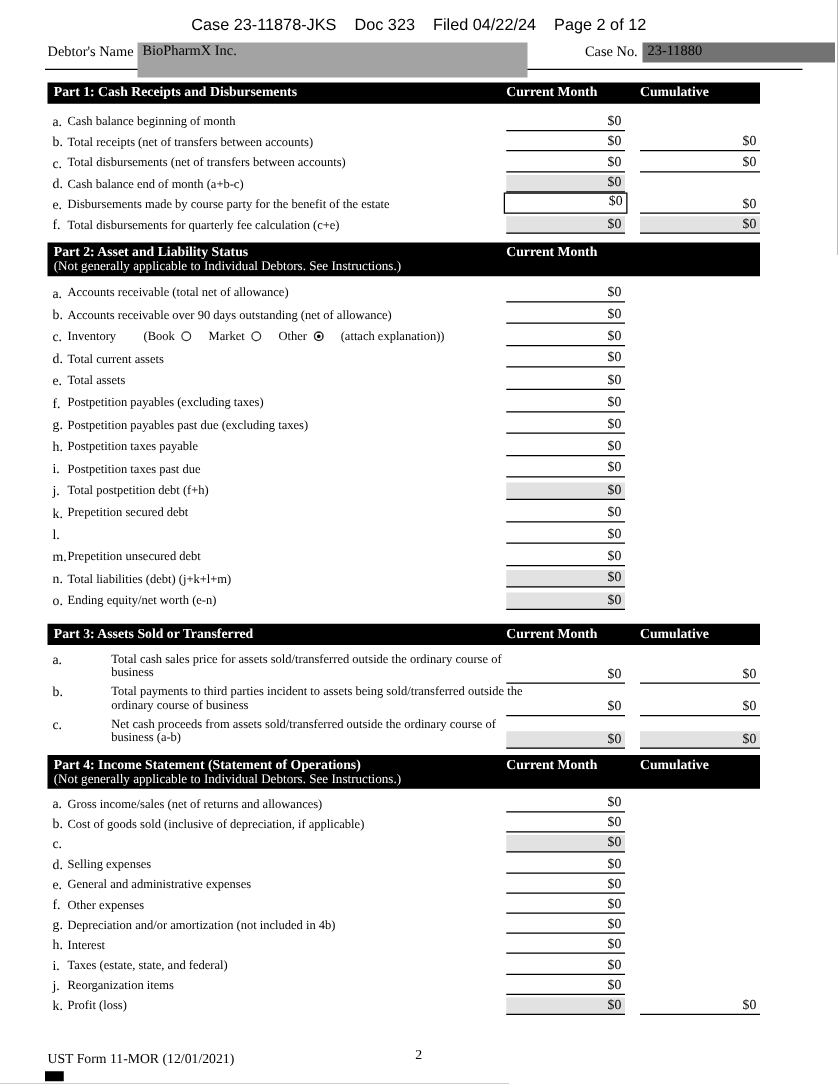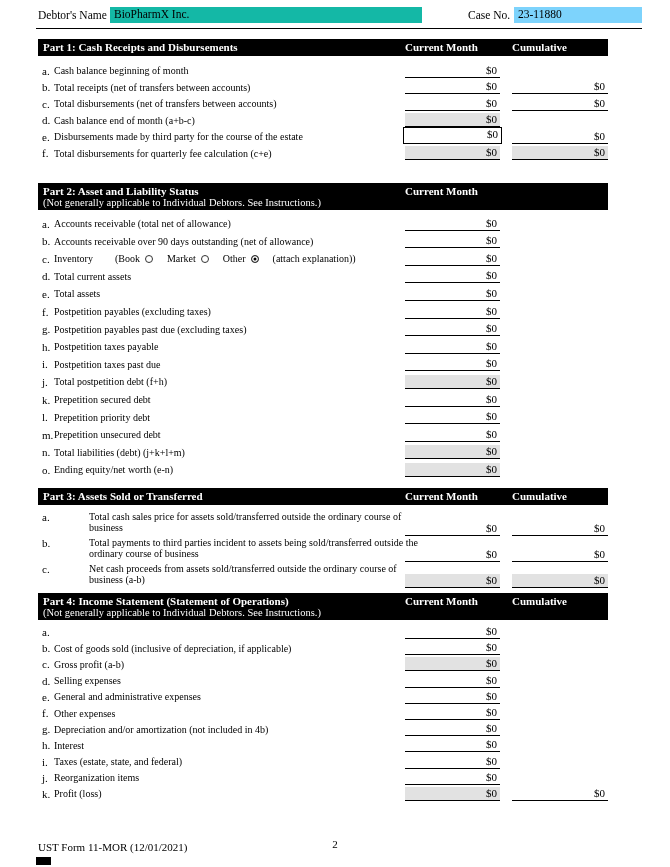--- a/index.html
+++ b/index.html
@@ -7,28 +7,28 @@
   body { width: 670px; margin: 0 auto; font-family: "Liberation Serif", serif; color: #000; }
   .page {
     position: relative; width: 670px; height: 867px; background: #fff; overflow: hidden;
   }
   .stamp {
     padding-top: 12px; text-align: center;
     font-family: "Liberation Sans", sans-serif; font-size: 13px; white-space: pre;
   }
   .debtor-row { position: relative; height: 20px; margin-top: 7px; font-size: 11.5px; }
   .debtor-label { position: absolute; left: 38px; top: 2px; }
-  .debtor-field { position: absolute; left: 110px; top: 0; width: 312px; height: 16px; background: #14b8a6; padding: 1px 0 0 4px; }
+  .debtor-field { position: absolute; left: 110px; top: 0; width: 312px; height: 28px; background: #a3a3a3; padding: 1px 0 0 4px; }
   .case-label { position: absolute; left: 468px; top: 2px; }
-  .case-field { position: absolute; left: 514px; top: 0; width: 128px; height: 16px; background: #7dd3fc; padding: 1px 0 0 4px; }
+  .case-field { position: absolute; left: 514px; top: 0; width: 154px; height: 16px; background: #737373; padding: 1px 0 0 4px; }
   .header-rule { border-top: 1px solid #000; margin: 1px 28px 0 36px; height: 0; }
 
   .part { margin-left: 38px; width: 570px; position: relative; }
   .part-part1 { margin-top: 10px; }
-  .part-part2 { margin-top: 22px; }
+  .part-part2 { margin-top: 6px; }
   .part-part3 { margin-top: 10px; }
   .part-part4 { margin-top: 4px; }
 
   .part-bar { position: relative; background: #000; color: #fff; height: 17px; padding: 2px 0 0 5px; font-size: 11px; }
   .part-bar.two-line { height: 27px; }
   .bar-title { font-weight: bold; line-height: 12px; }
   .bar-subtitle { font-weight: normal; line-height: 12px; font-size: 10.5px; }
   .col-head { position: absolute; top: 2px; font-weight: bold; font-size: 11px; }
   .col-current { left: 367px; }
   .col-cumulative { left: 474px; }
@@ -66,20 +66,21 @@
   .radio.checked { background: #000; box-shadow: inset 0 0 0 1.5px #fff; }
 
   .footer-form { position: absolute; left: 38px; top: 841px; font-size: 11px; }
   .page-num { position: absolute; left: 0; width: 670px; text-align: center; top: 838px; font-size: 11px; }
   .corner-mark { position: absolute; left: 36px; top: 857px; width: 15px; height: 8px; background: #000; }
 </style>
 </head>
 <body>
 
 <div class="page">
+  <div class="stamp">Case 23-11878-JKS    Doc 323    Filed 04/22/24    Page 2 of 12</div>
 
   <div class="debtor-row">
     <span class="debtor-label">Debtor's Name</span>
     <span class="debtor-field">BioPharmX Inc.</span>
     <span class="case-label">Case No.</span>
     <span class="case-field">23-11880</span>
   </div>
   <div class="header-rule"></div>
 
   <div id="parts">
@@ -107,21 +108,21 @@
             <span class="cell current">$0</span>
             <span class="cell cumulative">$0</span>
           </div>
           <div class="row">
             <span class="letter">d.</span>
             <span class="label">Cash balance end of month (a+b-c)</span>
             <span class="cell current shaded">$0</span>
           </div>
           <div class="row">
             <span class="letter">e.</span>
-            <span class="label">Disbursements made by third party for the course of the estate</span>
+            <span class="label">Disbursements made by course party for the benefit of the estate</span>
             <span class="cell current boxed">$0</span>
             <span class="cell cumulative">$0</span>
           </div>
           <div class="row">
             <span class="letter">f.</span>
             <span class="label">Total disbursements for quarterly fee calculation (c+e)</span>
             <span class="cell current shaded">$0</span>
             <span class="cell cumulative shaded">$0</span>
           </div>
         </div>
@@ -183,21 +184,20 @@
             <span class="label">Total postpetition debt (f+h)</span>
             <span class="cell current shaded">$0</span>
           </div>
           <div class="row">
             <span class="letter">k.</span>
             <span class="label">Prepetition secured debt</span>
             <span class="cell current">$0</span>
           </div>
           <div class="row">
             <span class="letter">l.</span>
-            <span class="label">Prepetition priority debt</span>
             <span class="cell current">$0</span>
           </div>
           <div class="row">
             <span class="letter">m.</span>
             <span class="label">Prepetition unsecured debt</span>
             <span class="cell current">$0</span>
           </div>
           <div class="row">
             <span class="letter">n.</span>
             <span class="label">Total liabilities (debt) (j+k+l+m)</span>
@@ -240,30 +240,30 @@
       <section class="part part-part4">
         <div class="part-bar two-line">
           <div class="bar-title">Part 4: Income Statement (Statement of Operations)</div>
           <div class="bar-subtitle">(Not generally applicable to Individual Debtors. See Instructions.)</div>
           <span class="col-head col-current">Current Month</span>
           <span class="col-head col-cumulative">Cumulative</span>
         </div>
         <div class="part-rows">
           <div class="row">
             <span class="letter">a.</span>
+            <span class="label">Gross income/sales (net of returns and allowances)</span>
             <span class="cell current">$0</span>
           </div>
           <div class="row">
             <span class="letter">b.</span>
             <span class="label">Cost of goods sold (inclusive of depreciation, if applicable)</span>
             <span class="cell current">$0</span>
           </div>
           <div class="row">
             <span class="letter">c.</span>
-            <span class="label">Gross profit (a-b)</span>
             <span class="cell current shaded">$0</span>
           </div>
           <div class="row">
             <span class="letter">d.</span>
             <span class="label">Selling expenses</span>
             <span class="cell current">$0</span>
           </div>
           <div class="row">
             <span class="letter">e.</span>
             <span class="label">General and administrative expenses</span>

